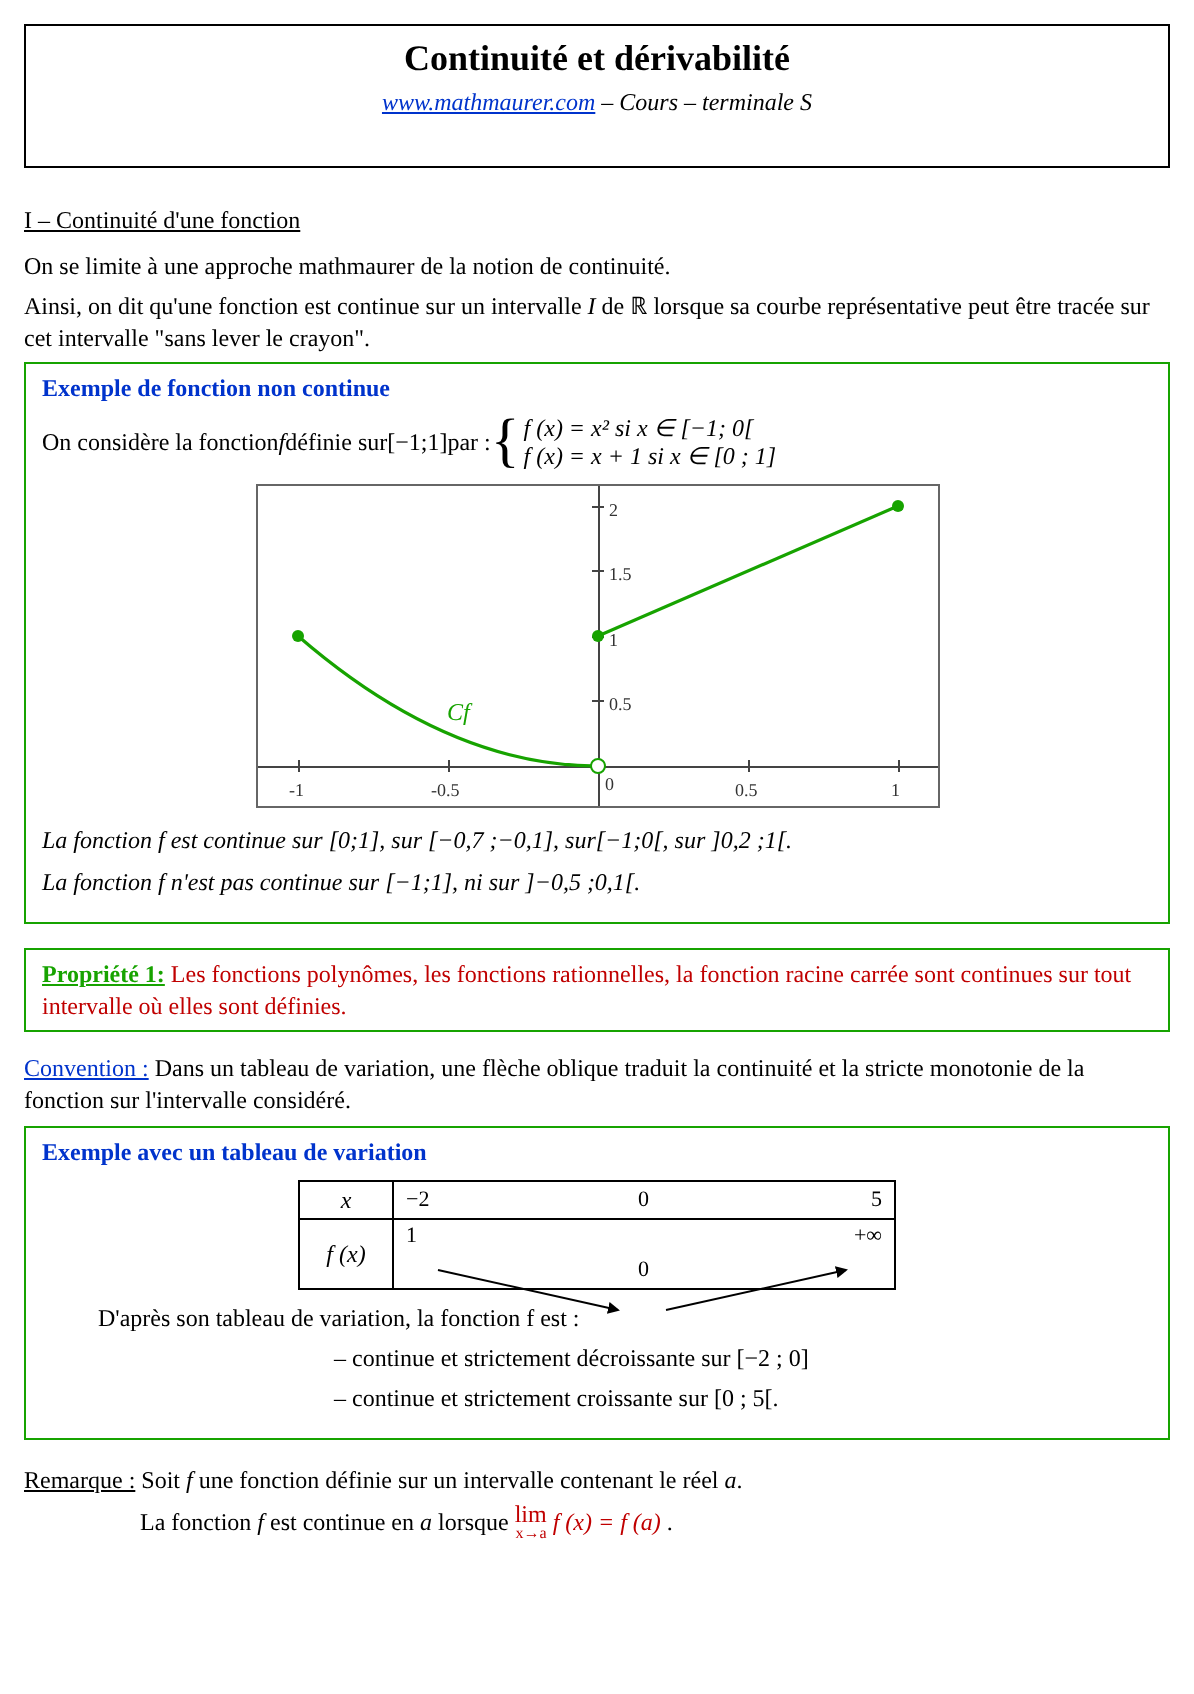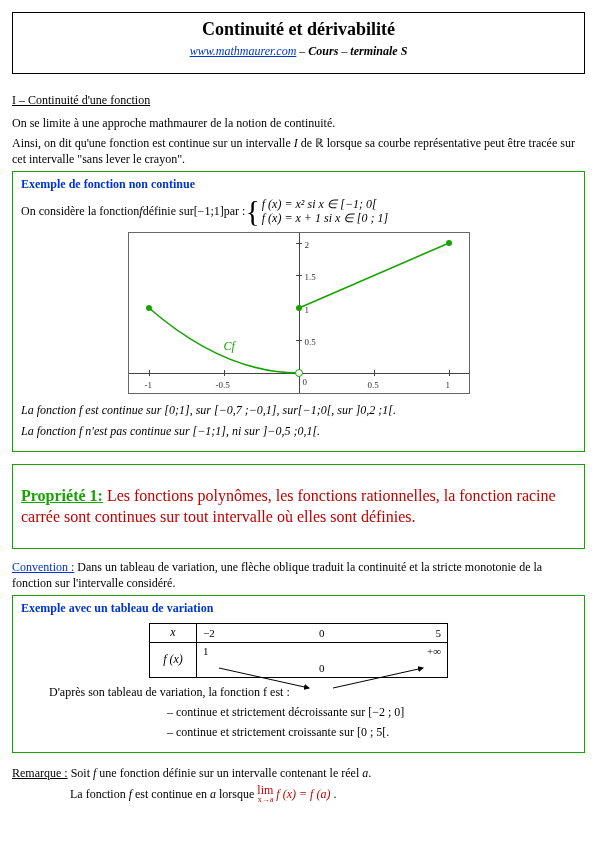--- a/index.html
+++ b/index.html
@@ -8,28 +8,28 @@
     font-family: "Times New Roman", Times, serif;
     font-size: 12px;
     color: #000;
     background: #fff;
     width: 597px;
     box-sizing: border-box;
     line-height: 1.35;
   }
   .header-box {
     border: 1px solid #000;
-    padding: 4px 8px 14px 8px;
+    padding: 4px 8px 24px 8px;
     text-align: center;
     margin-bottom: 18px;
   }
   .header-title { font-size: 18px; font-weight: bold; }
   .header-sub { font-size: 12px; margin-top: 2px; }
   .link { color: #0033cc; font-style: italic; text-decoration: underline; }
-  .bi { font-weight: bold; font-style: italic; }
+  .bi { font-weight: normal; font-style: italic; }
   .section-title { font-weight: normal; text-decoration: underline; margin: 6px 0; }
   p { margin: 4px 0; }
   .example-box {
     border: 1px solid #17a300;
     margin: 4px 0 12px 0;
     padding: 4px 8px 8px 8px;
   }
   .example-title { color: #0033cc; font-weight: bold; margin-bottom: 4px; }
   .math-i { font-style: italic; font-family: "Times New Roman", serif; }
   .brace-wrap { display: inline-flex; align-items: center; vertical-align: middle; }
@@ -44,23 +44,23 @@
     background: #fff;
   }
   .axis { position:absolute; background:#444; }
   .tick { position:absolute; background:#444; }
   .tick-l { position:absolute; font-size:9px; color:#333; }
   .open-dot { position:absolute; width:6px; height:6px; border:1.5px solid #17a300; border-radius:50%; background:#fff; transform:translate(-50%,-50%); }
   .closed-dot { position:absolute; width:6px; height:6px; background:#17a300; border-radius:50%; transform:translate(-50%,-50%); }
   .cf-label { position:absolute; color:#17a300; font-style:italic; font-size:12px; }
   .prop-box {
     border:1px solid #17a300;
-    padding: 20px 8px;
+    padding: 4px 8px;
     margin: 6px 0 10px 0;
-    font-size:16px;
+    font-size:12px;
   }
   .prop-label { color:#17a300; font-weight:bold; text-decoration:underline; }
   .prop-text { color:#c00000; }
   .conv-label { color:#0033cc; text-decoration: underline; }
   .var-table {
     margin: 6px auto;
     border-collapse: collapse;
   }
   .var-table td { border:1px solid #000; padding:0; }
   .vt-head { width:46px; text-align:center; font-style:italic; padding:2px 0; }

